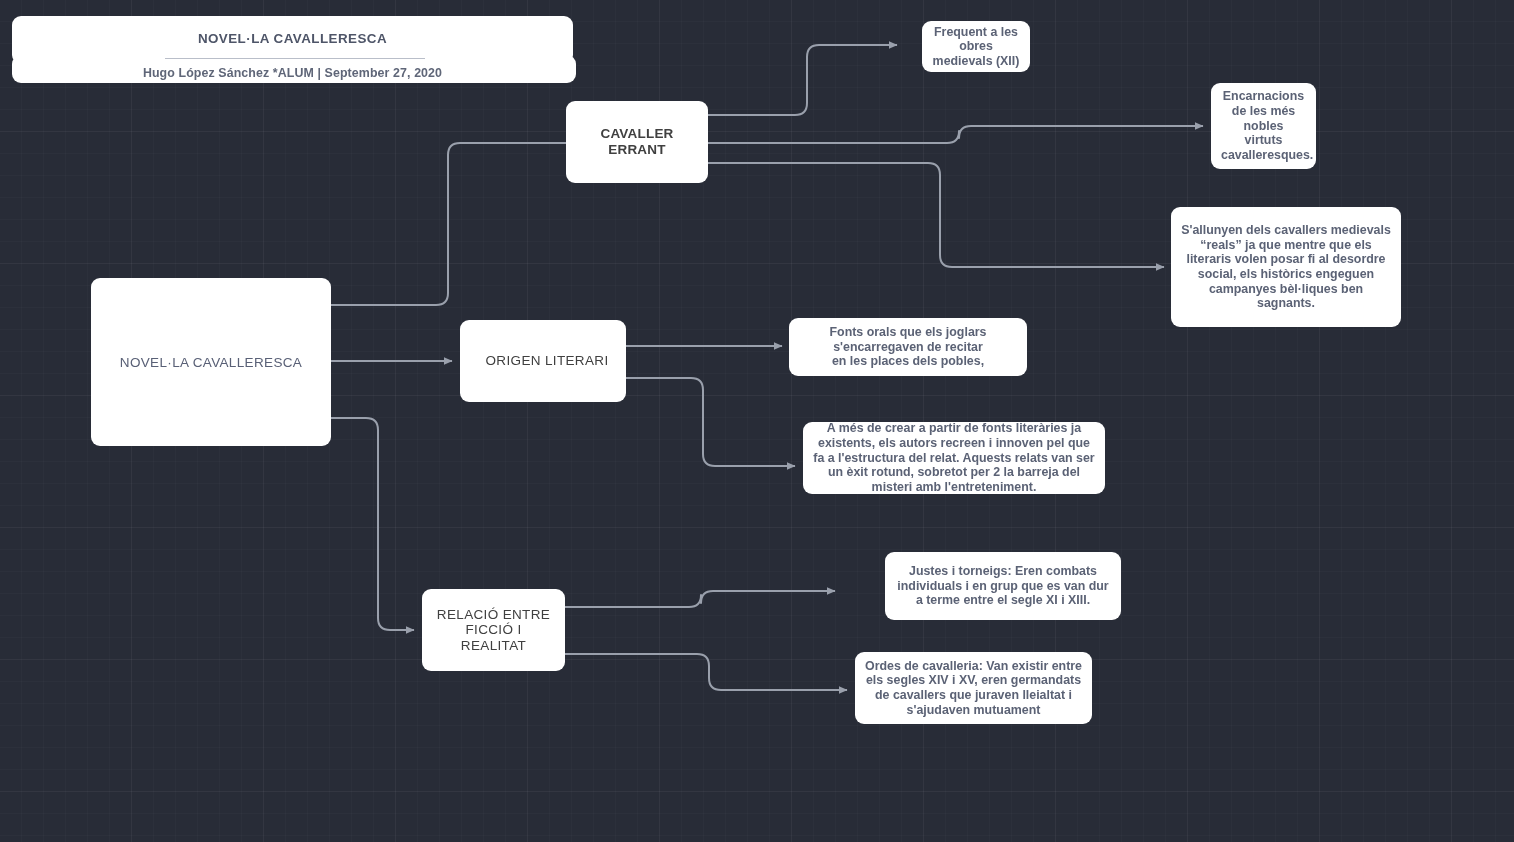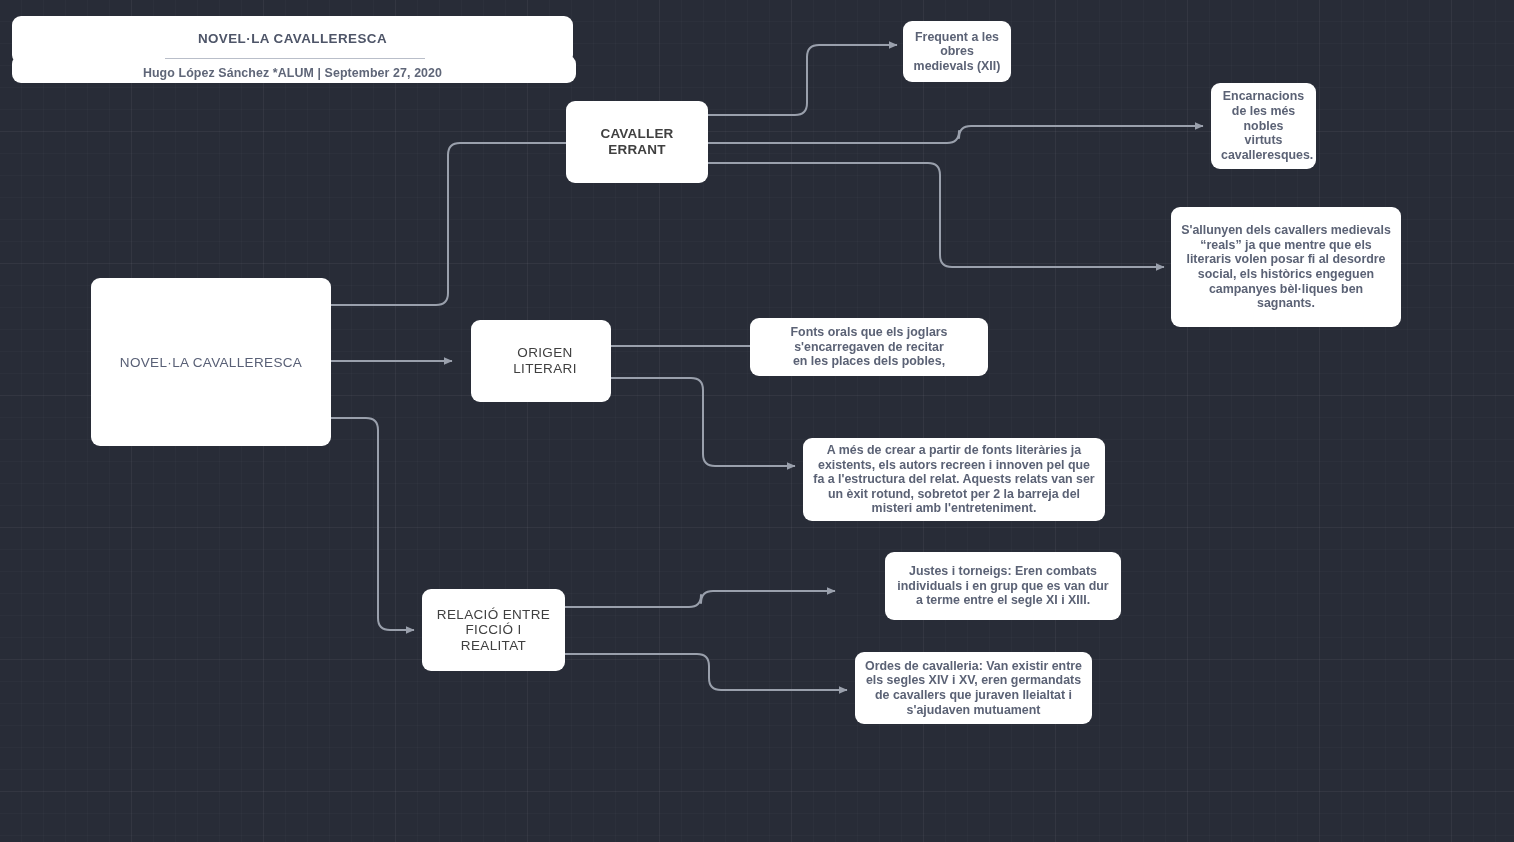--- a/index.html
+++ b/index.html
@@ -170,54 +170,54 @@
   <div class="title-byline">Hugo López Sánchez *ALUM  |  September 27, 2020</div>
 
   <div class="node root" style="left:91px; top:278px; width:240px; height:168px;">
     <div class="node-inner">NOVEL·LA CAVALLERESCA</div>
   </div>
 
   <div class="node branch bold" style="left:566px; top:101px; width:142px; height:82px;">
     <div class="node-inner">CAVALLER ERRANT</div>
   </div>
 
-  <div class="node branch" style="left:471px; top:320px; width:140px; height:82px;padding-left:8px;">
+  <div class="node branch" style="left:460px; top:320px; width:166px; height:82px;padding-left:8px;">
     <div class="node-inner">ORIGEN LITERARI</div>
   </div>
 
   <div class="node branch" style="left:422px; top:589px; width:143px; height:82px;align-items:center;">
     <div class="node-inner">RELACIÓ ENTRE
 FICCIÓ I REALITAT</div>
   </div>
 
-  <div class="node leaf" style="left:903px; top:21px; width:108px; height:61px;">
+  <div class="node leaf" style="left:922px; top:21px; width:108px; height:51px;">
     <div class="node-inner">Frequent a les
 obres
 medievals (XII)</div>
   </div>
 
   <div class="node leaf" style="left:1211px; top:83px; width:105px; height:86px;border-radius:9px;">
     <div class="node-inner">Encarnacions
 de les més
 nobles
 virtuts
 cavalleresques.</div>
   </div>
 
   <div class="node leaf" style="left:1171px; top:207px; width:230px; height:120px;">
     <div class="node-inner">S'allunyen dels cavallers medievals “reals” ja que mentre que els literaris volen posar fi al desordre social, els històrics engeguen campanyes bèl·liques ben sagnants.</div>
   </div>
 
-  <div class="node leaf" style="left:750px; top:318px; width:238px; height:58px;">
+  <div class="node leaf" style="left:789px; top:318px; width:238px; height:58px;">
     <div class="node-inner">Fonts orals que els joglars
 s'encarregaven de recitar
 en les places dels pobles,</div>
   </div>
 
-  <div class="node leaf" style="left:803px; top:422px; width:302px; height:83px;margin-top:16px;">
+  <div class="node leaf" style="left:803px; top:422px; width:302px; height:72px;">
     <div class="node-inner">A més de crear a partir de fonts literàries ja existents, els autors recreen i innoven pel que fa a l'estructura del relat. Aquests relats van ser un èxit rotund, sobretot per 2 la barreja del misteri amb l'entreteniment.</div>
   </div>
 
   <div class="node leaf" style="left:842px; top:552px; width:236px; height:68px;margin-left:43px;">
     <div class="node-inner">Justes i torneigs: Eren combats individuals i en grup que es van dur a terme entre el segle XI i XIII.</div>
   </div>
 
   <div class="node leaf" style="left:855px; top:652px; width:237px; height:72px;">
     <div class="node-inner">Ordes de cavalleria: Van existir entre els segles XIV i XV, eren germandats de cavallers que juraven lleialtat i s'ajudaven mutuament</div>
   </div>

